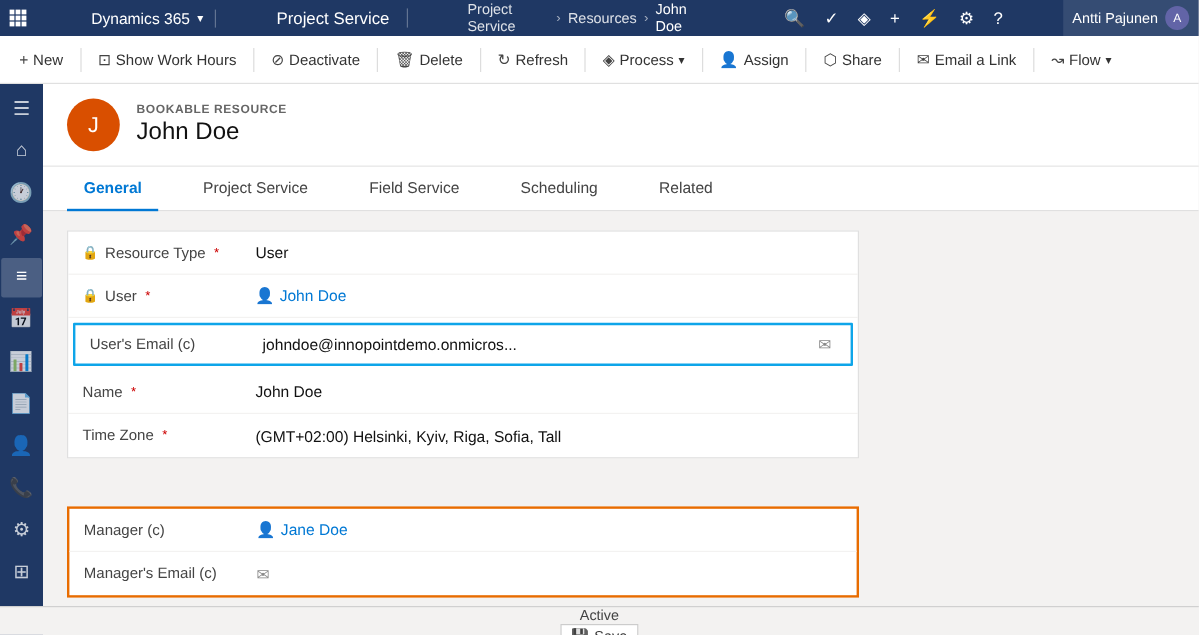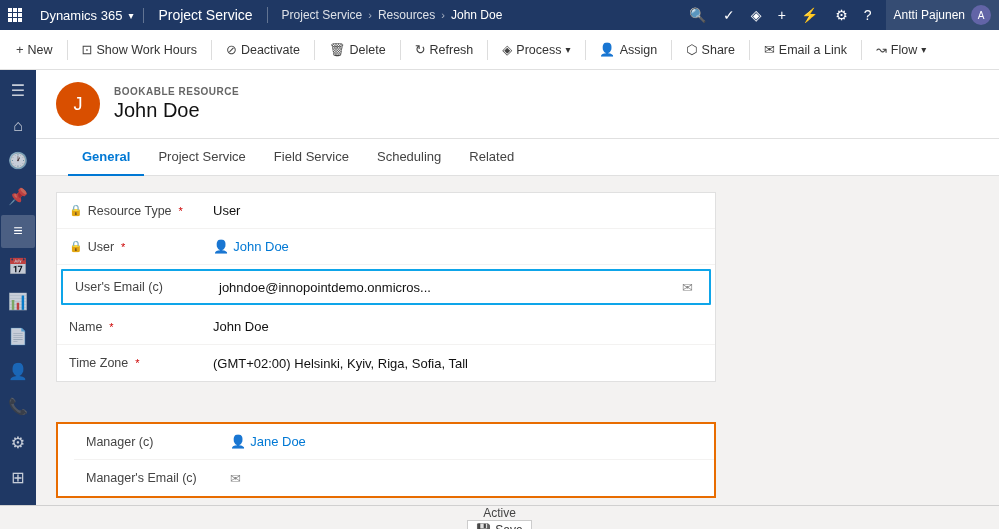--- a/index.html
+++ b/index.html
@@ -6,20 +6,21 @@
     body { width: 999px; height: 529px; overflow: hidden; background: #f3f2f1; }
 
     
     .top-nav {
       display: flex;
       align-items: center;
       background: #1f3864;
       height: 30px;
       color: white;
       font-size: 13px;
+      gap: 36px;
     }
     .top-nav-apps {
       width: 14px; height: 14px; margin: 0 8px;
       display: grid; grid-template-columns: repeat(3,4px); gap: 1px;
     }
     .top-nav-apps span { background: white; display: block; width: 4px; height: 4px; }
     .top-nav-brand { display: flex; align-items: center; gap: 6px; padding: 0 10px; border-right: 1px solid rgba(255,255,255,0.3); }
     .top-nav-brand-text { font-size: 13px; color: white; }
     .top-nav-chevron { font-size: 10px; color: white; }
     .top-nav-app-name { padding: 0 14px; font-size: 14px; color: white; font-weight: 500; border-right: 1px solid rgba(255,255,255,0.3); }
@@ -77,22 +78,23 @@
       color: white; font-size: 18px; flex-shrink: 0;
     }
     .record-info { display: flex; flex-direction: column; gap: 2px; }
     .record-type { font-size: 10px; color: #666; text-transform: uppercase; letter-spacing: 0.5px; font-weight: 600; }
     .record-name { font-size: 20px; color: #111; font-weight: 400; }
 
     
     .tabs {
       background: white;
       display: flex;
-      padding: 0 32px;
+      padding: 0 20px;
       border-bottom: 1px solid #e0e0e0;
+      gap: 23px;
     }
     .tab {
       padding: 10px 14px;
       font-size: 13px;
       color: #444;
       cursor: pointer;
       border-bottom: 2px solid transparent;
       margin-bottom: -1px;
     }
     .tab.active { color: #0078d4; border-bottom-color: #0078d4; font-weight: 600; }
@@ -345,21 +347,21 @@
           <div class="field-label">
             <span>Time Zone</span>
             <span class="field-required">*</span>
           </div>
           <div class="field-value">(GMT+02:00) Helsinki, Kyiv, Riga, Sofia, Tall</div>
         </div>
       </div>
 
       <div style="height: 24px;"></div>
 
-      <div style="border: 2px solid #e86c00; background: white; margin-bottom: 16px; padding-left: 16px;">
+      <div style="border: 2px solid #e86c00; background: white; margin-bottom: 16px;">
 
         <div class="form-row">
           <div class="field-label">
             <span>Manager (c)</span>
           </div>
           <div class="field-value link">
             <span class="person-icon">👤</span>
             <span>Jane Doe</span>
           </div>
         </div>

